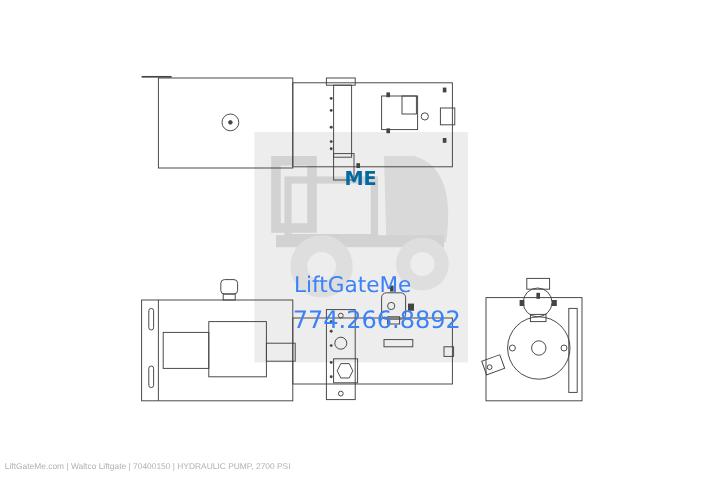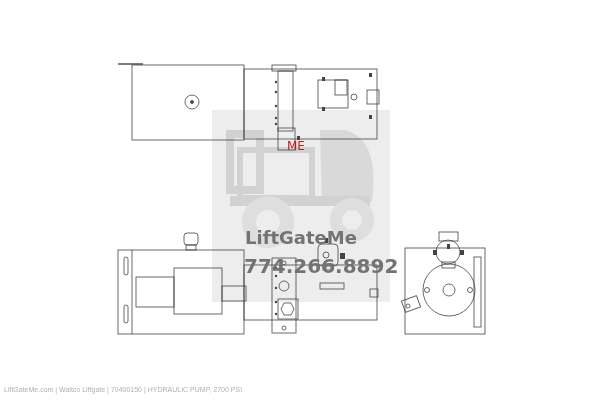--- a/index.html
+++ b/index.html
@@ -1,18 +1,18 @@
 <!DOCTYPE html>
 <html><head>
 <meta charset="utf-8">
 <style>
   html, body { margin:0; padding:0; background:#ffffff; }
   body { width:600px; height:400px; position:relative; overflow:hidden; font-family:"Liberation Sans", sans-serif; }
   #canvas { position:absolute; left:0; top:0; width:600px; height:400px; }
-  .wm-text { position:absolute; color:#737373; font-family:"DejaVu Sans", sans-serif; font-weight:bold; letter-spacing:0px; }
+  .wm-text { position:absolute; color:#3b82f6; font-family:"DejaVu Sans", sans-serif; font-weight:normal; letter-spacing:0px; }
   .footer { position:absolute; left:4px; top:386px; font-size:7px; color:#b0b0b0; white-space:nowrap; font-family:"Liberation Sans", sans-serif; }
 </style>
 </head>
 <body>
 
 <svg id="canvas" viewBox="0 0 600 400" xmlns="http://www.w3.org/2000/svg">
 
   <g>
     <rect x="212" y="110" width="178" height="192" fill="#ededed"></rect>
     <rect x="230" y="134" width="30" height="56" fill="none" stroke="#d2d2d2" stroke-width="8"></rect>
@@ -98,17 +98,17 @@
     <rect x="403" y="298" width="16" height="12" transform="rotate(-20 411 304)"></rect>
     <circle cx="408" cy="306" r="2"></circle>
     <g fill="#444" stroke="none">
       <rect x="433" y="250" width="4" height="5"></rect>
       <rect x="460" y="250" width="4" height="5"></rect>
       <rect x="447" y="244" width="3" height="5"></rect>
     </g>
   </g>
 </svg>
 
-<div class="wm-text" style="left:287px;top:139px;font-size:12px;font-weight:normal;color:#b91c1c;">ME</div>
+<div class="wm-text" style="left:287px;top:139px;font-size:16px;font-weight:bold;color:#0369a1;">ME</div>
 <div class="wm-text" style="left:245px;top:227px;font-size:18px;">LiftGateMe</div>
 <div class="wm-text" style="left:244px;top:254px;font-size:20px;">774.266.8892</div>
 
 <div class="footer">LiftGateMe.com | Waltco Liftgate | 70400150 | HYDRAULIC PUMP, 2700 PSI</div>
 
 </body></html>

